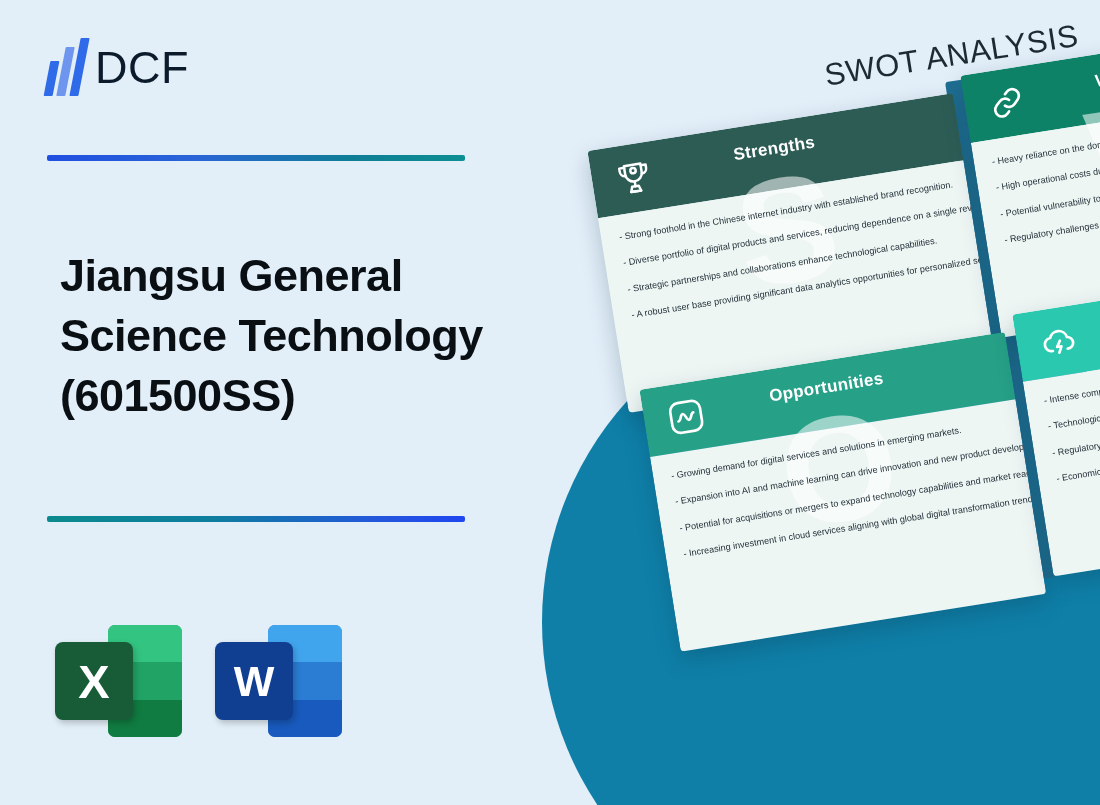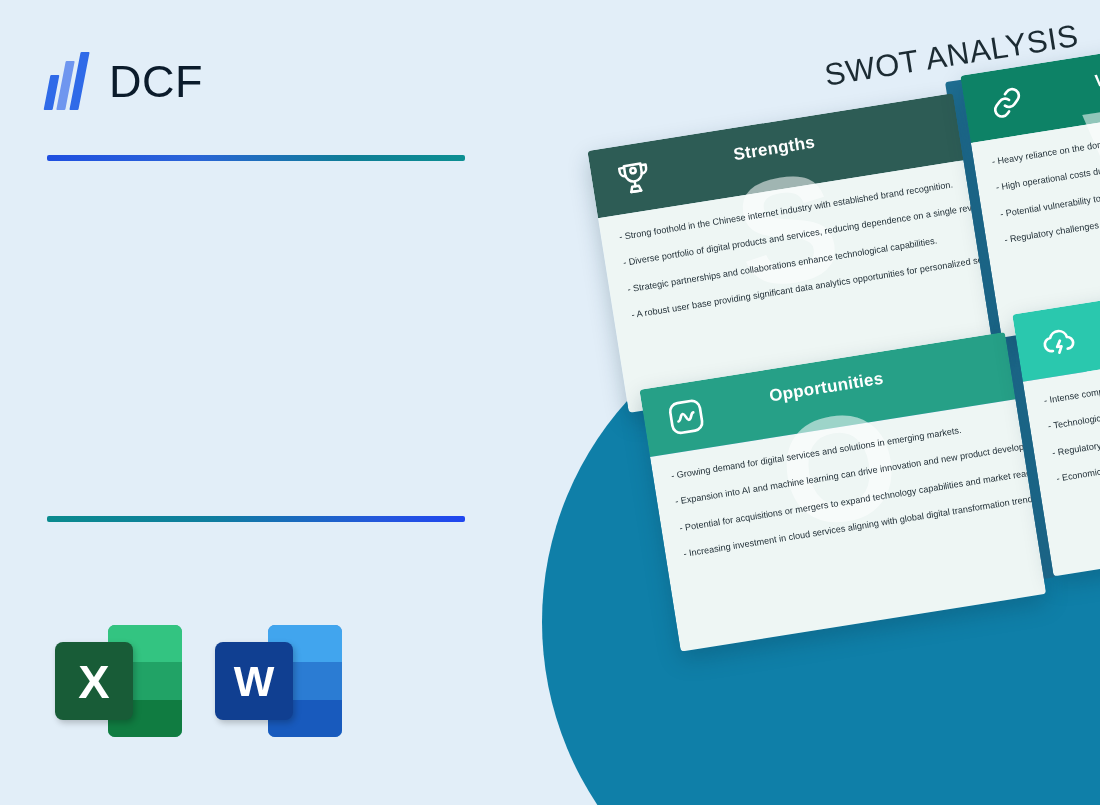--- a/index.html
+++ b/index.html
@@ -6,21 +6,21 @@
   body{
     width:1100px;height:805px;overflow:hidden;position:relative;
     background:#e2eef8;
     font-family:"Liberation Sans", sans-serif;
   }
   #stage{position:absolute;inset:0;overflow:hidden;}
 
   
   .left-panel{position:absolute;left:0;top:0;width:520px;height:805px;z-index:30;}
 
-  .brand{position:absolute;left:47px;top:52px;display:flex;align-items:center;gap:14px;}
+  .brand{position:absolute;left:47px;top:38px;display:flex;align-items:center;}
   .brand-mark{width:48px;height:58px;position:relative;}
   .bar{position:absolute;bottom:0;transform:skewX(-11deg);border-radius:1px;}
   .bar.b1{left:0px;width:9px;height:35px;background:#2f6ae8;}
   .bar.b2{left:14px;width:9px;height:49px;background:#6f96ef;}
   .bar.b3{left:28px;width:9px;height:58px;background:#2f6ae8;}
   .brand-name{font-size:45px;font-weight:400;color:#0b1b2b;letter-spacing:.5px;
                font-family:"Liberation Sans",sans-serif;line-height:1;}
 
   .rule{position:absolute;left:47px;width:418px;height:6px;border-radius:2px;}
   .rule-top{top:155px;background:linear-gradient(90deg,#1f4fe0 0%,#2a63d8 35%,#0e7d96 72%,#0c8f92 100%);}
@@ -218,20 +218,21 @@
       <span class="brand-mark">
         <i class="bar b1"></i>
           <i class="bar b2"></i>
           <i class="bar b3"></i>
       </span>
       <span class="brand-name">DCF</span>
     </div>
 
     <div class="rule rule-top"></div>
 
+    <h1 class="title">Jiangsu General Science Technology (601500SS)</h1>
 
     <div class="rule rule-bot"></div>
 
     <div class="office-icons">
       <div class="off-ico">
         <div class="xl-sheet">
           <i class="r1"></i>
             <i class="r2"></i>
             <i class="r3"></i>
         </div>

